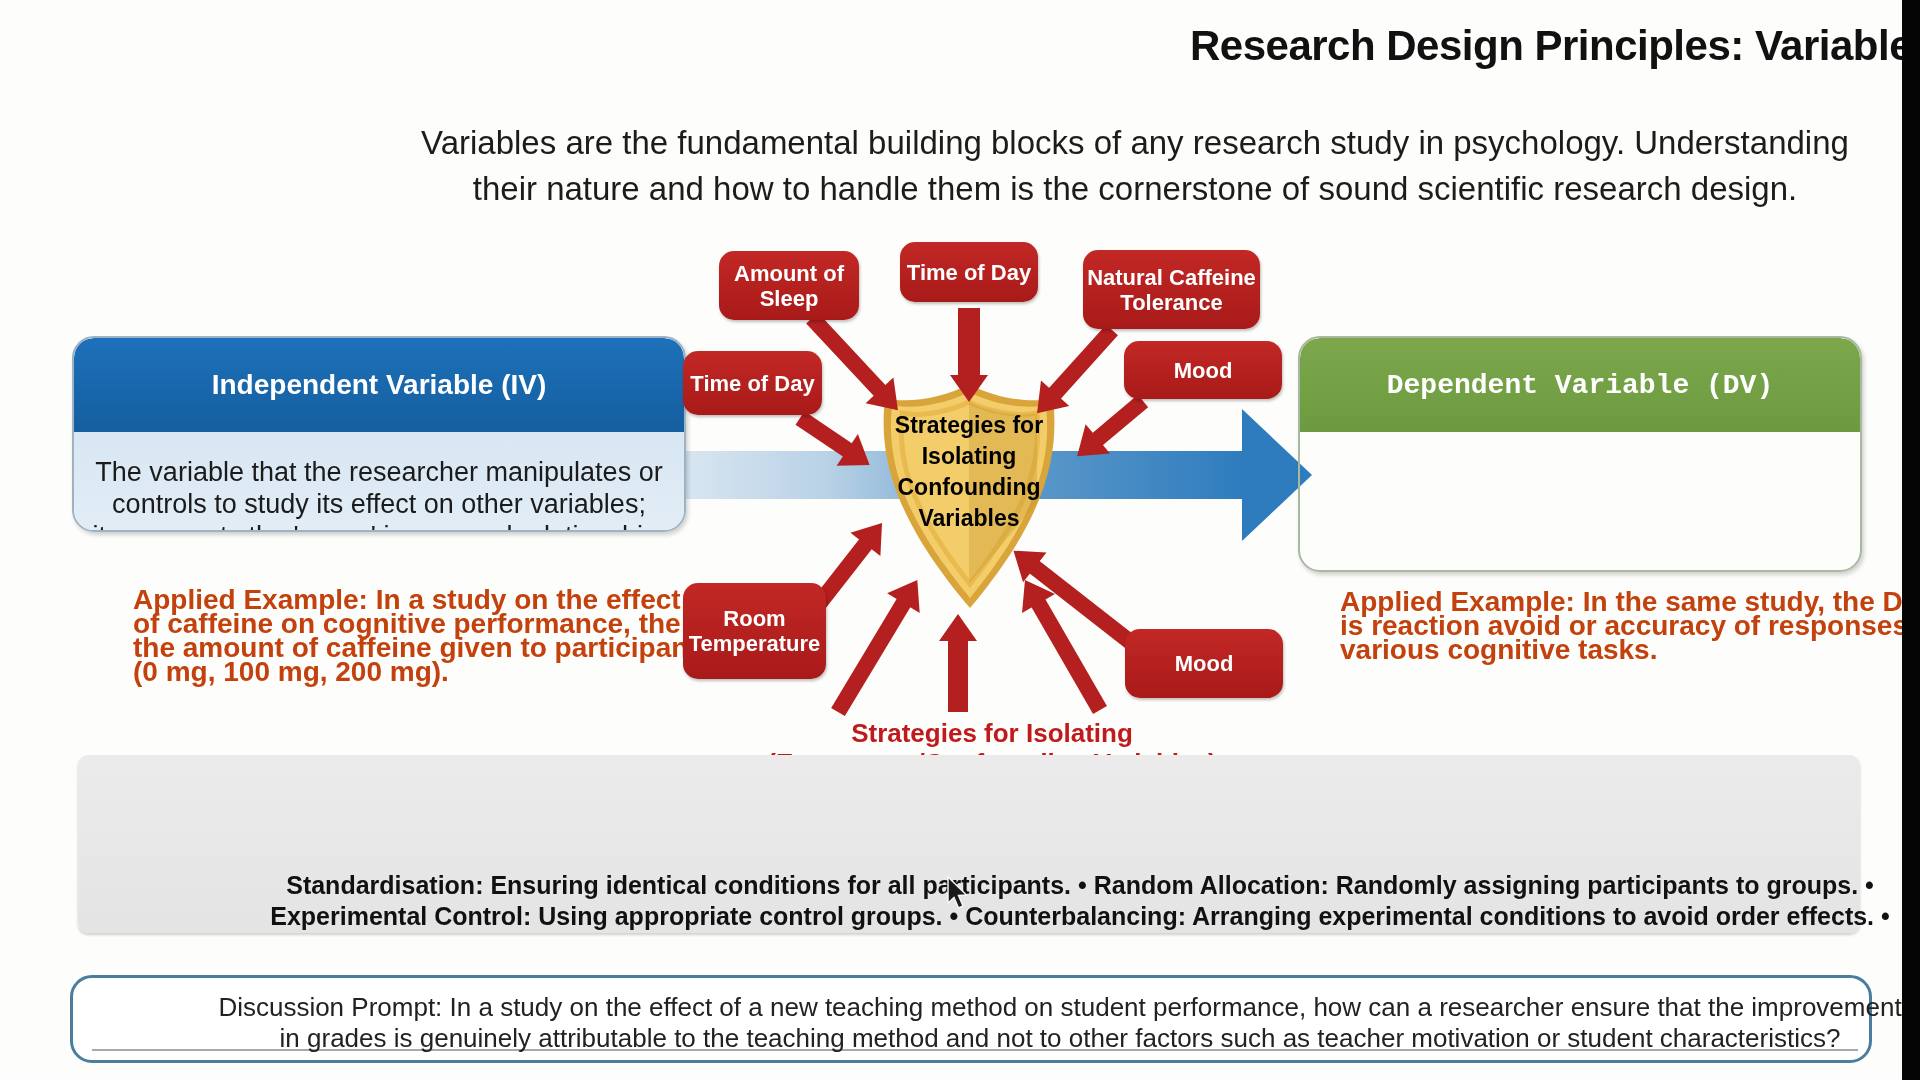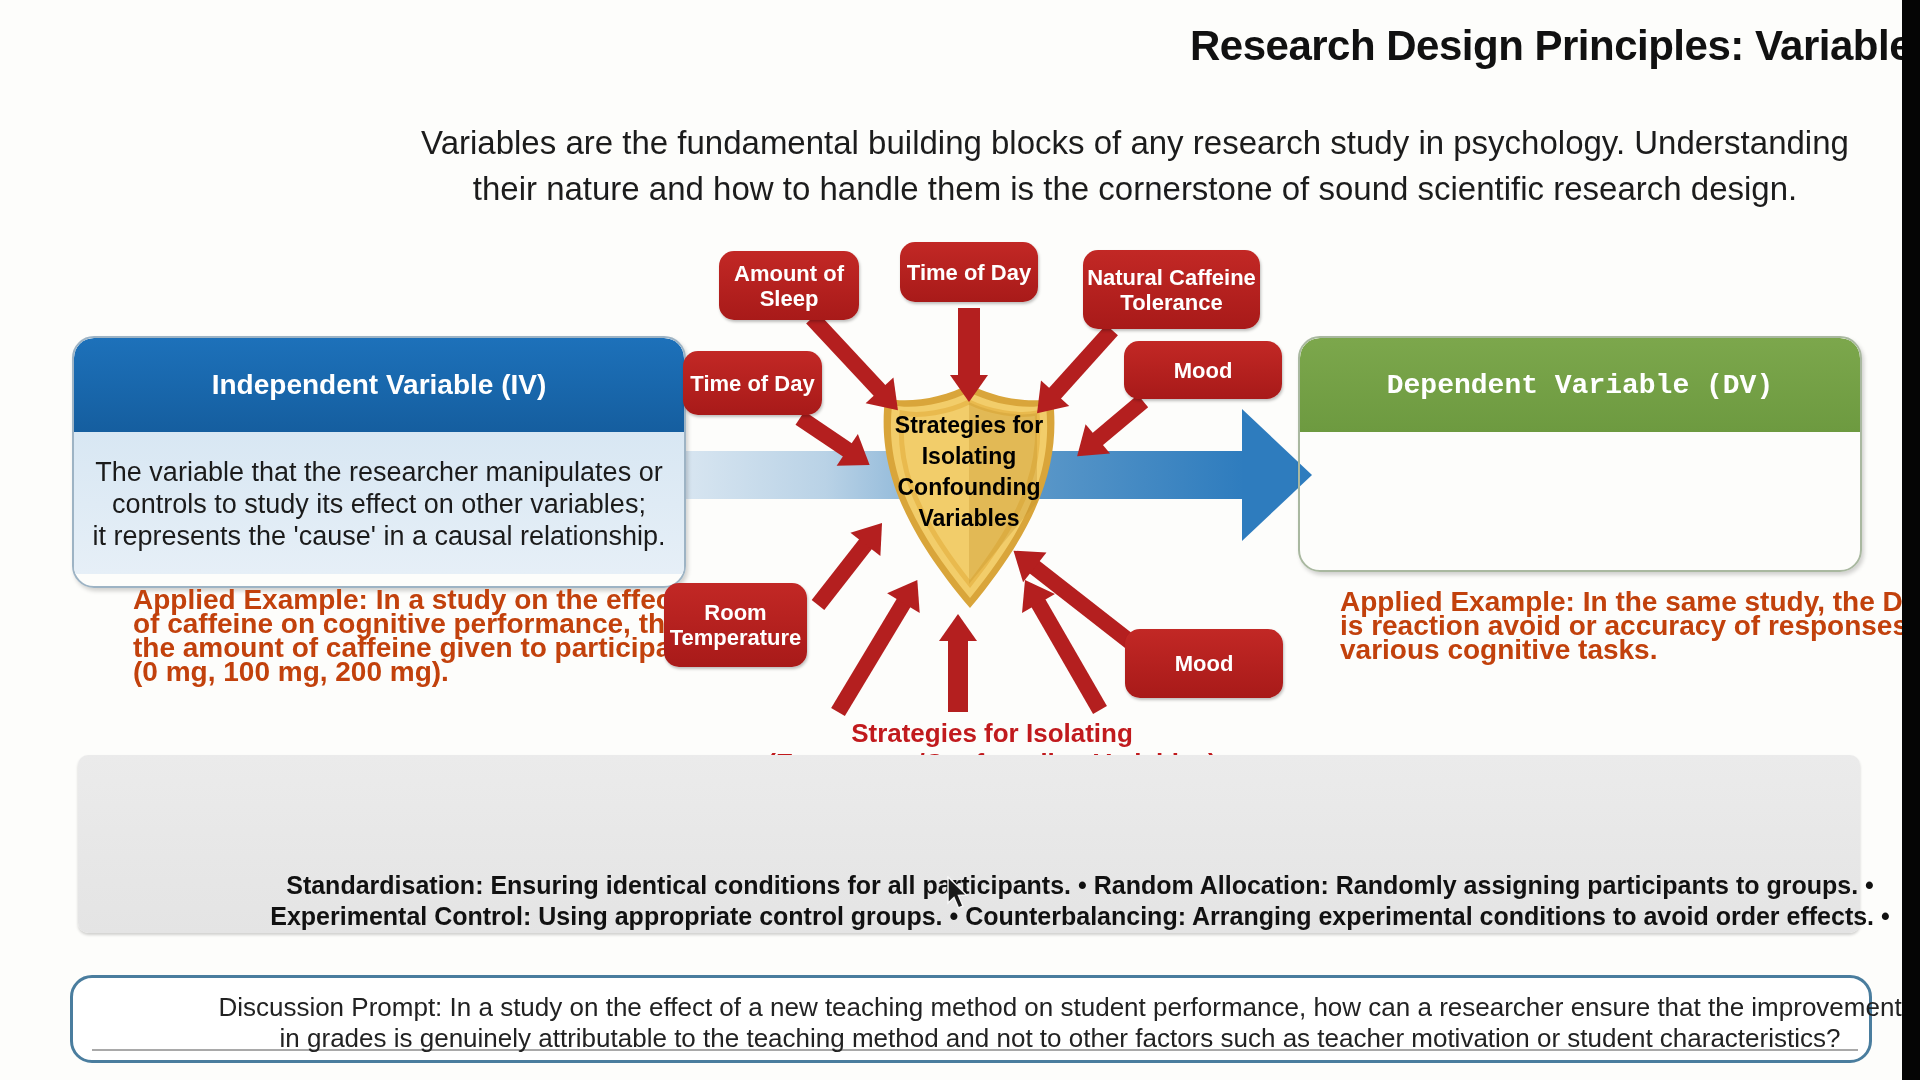--- a/index.html
+++ b/index.html
@@ -24,21 +24,21 @@
 
   
   .card { border-radius:22px; overflow:hidden; border:2px solid #9db3c4; box-shadow:2px 3px 4px rgba(0,0,0,0.18); }
   .card .hd {
     height:94px; display:flex; align-items:center; justify-content:center;
     color:#fff; font-weight:bold; font-size:28px;
   }
   .card .bd {
     text-align:center; font-size:27px; line-height:32px; padding-top:24px; white-space:pre;
   }
-  #iv-card { left:72px; top:336px; width:614px; height:252px; }
+  #iv-card { left:72px; top:336px; width:614px; height:196px; }
   #iv-card .hd { background:linear-gradient(180deg,#1d71ba,#155e9f); border-radius:20px 20px 0 0; }
   #iv-card .bd { background:linear-gradient(180deg,#d8e7f3,#e6eff7); height:142px; color:#1b1b1b; }
   #dv-card { left:1298px; top:336px; width:564px; height:236px; border-color:#a9b8a0;font-family:Liberation Mono, monospace; }
   #dv-card .hd { background:linear-gradient(180deg,#7ca74c,#6d9a40); border-radius:20px 20px 0 0; }
   #dv-card .bd { background:linear-gradient(180deg,#e7efdd,#f0f5e9); height:142px; color:#1b1b1b; font-size:26px; line-height:30px; padding-top:18px; }
 
   .example { font-size:28px; font-weight:bold; line-height:24px; color:#c2410c; white-space:pre; }
   #iv-example { left:133px; top:588px; }
   #dv-example { left:1340px; top:590px; }
 
@@ -159,21 +159,21 @@
 <div class="rarrow" style="left:1100px; top:702px; width:124px; transform:rotate(-120deg);"></div>
 <div class="rarrow" style="left:1138px; top:640px; width:132px; transform:rotate(-142deg);"></div>
 
 <div class="rbox" style="left:719px; top:251px; width:140px; height:69px;">Amount of
 Sleep</div>
 <div class="rbox" style="left:900px; top:242px; width:138px; height:60px;">Time of Day</div>
 <div class="rbox" style="left:1083px; top:250px; width:177px; height:79px;">Natural Caffeine
 Tolerance</div>
 <div class="rbox" style="left:1124px; top:341px; width:158px; height:58px;">Mood</div>
 <div class="rbox" style="left:683px; top:351px; width:139px; height:64px;">Time of Day</div>
-<div class="rbox" style="left:664px; top:583px; width:143px; height:84px;">Room
+<div class="rbox" style="left:683px; top:583px; width:143px; height:96px;">Room
 Temperature</div>
 <div class="rbox" style="left:1125px; top:629px; width:158px; height:69px;">Mood</div>
 
 <div class="abs" id="caption">Strategies for Isolating
 (Extraneous/Confounding Variables)</div>
 
 <div class="abs" id="gray-panel"></div>
 <div class="abs" id="gray-text">Standardisation: Ensuring identical conditions for all participants. • Random Allocation: Randomly assigning participants to groups. •
 Experimental Control: Using appropriate control groups. • Counterbalancing: Arranging experimental conditions to avoid order effects. •</div>
 

